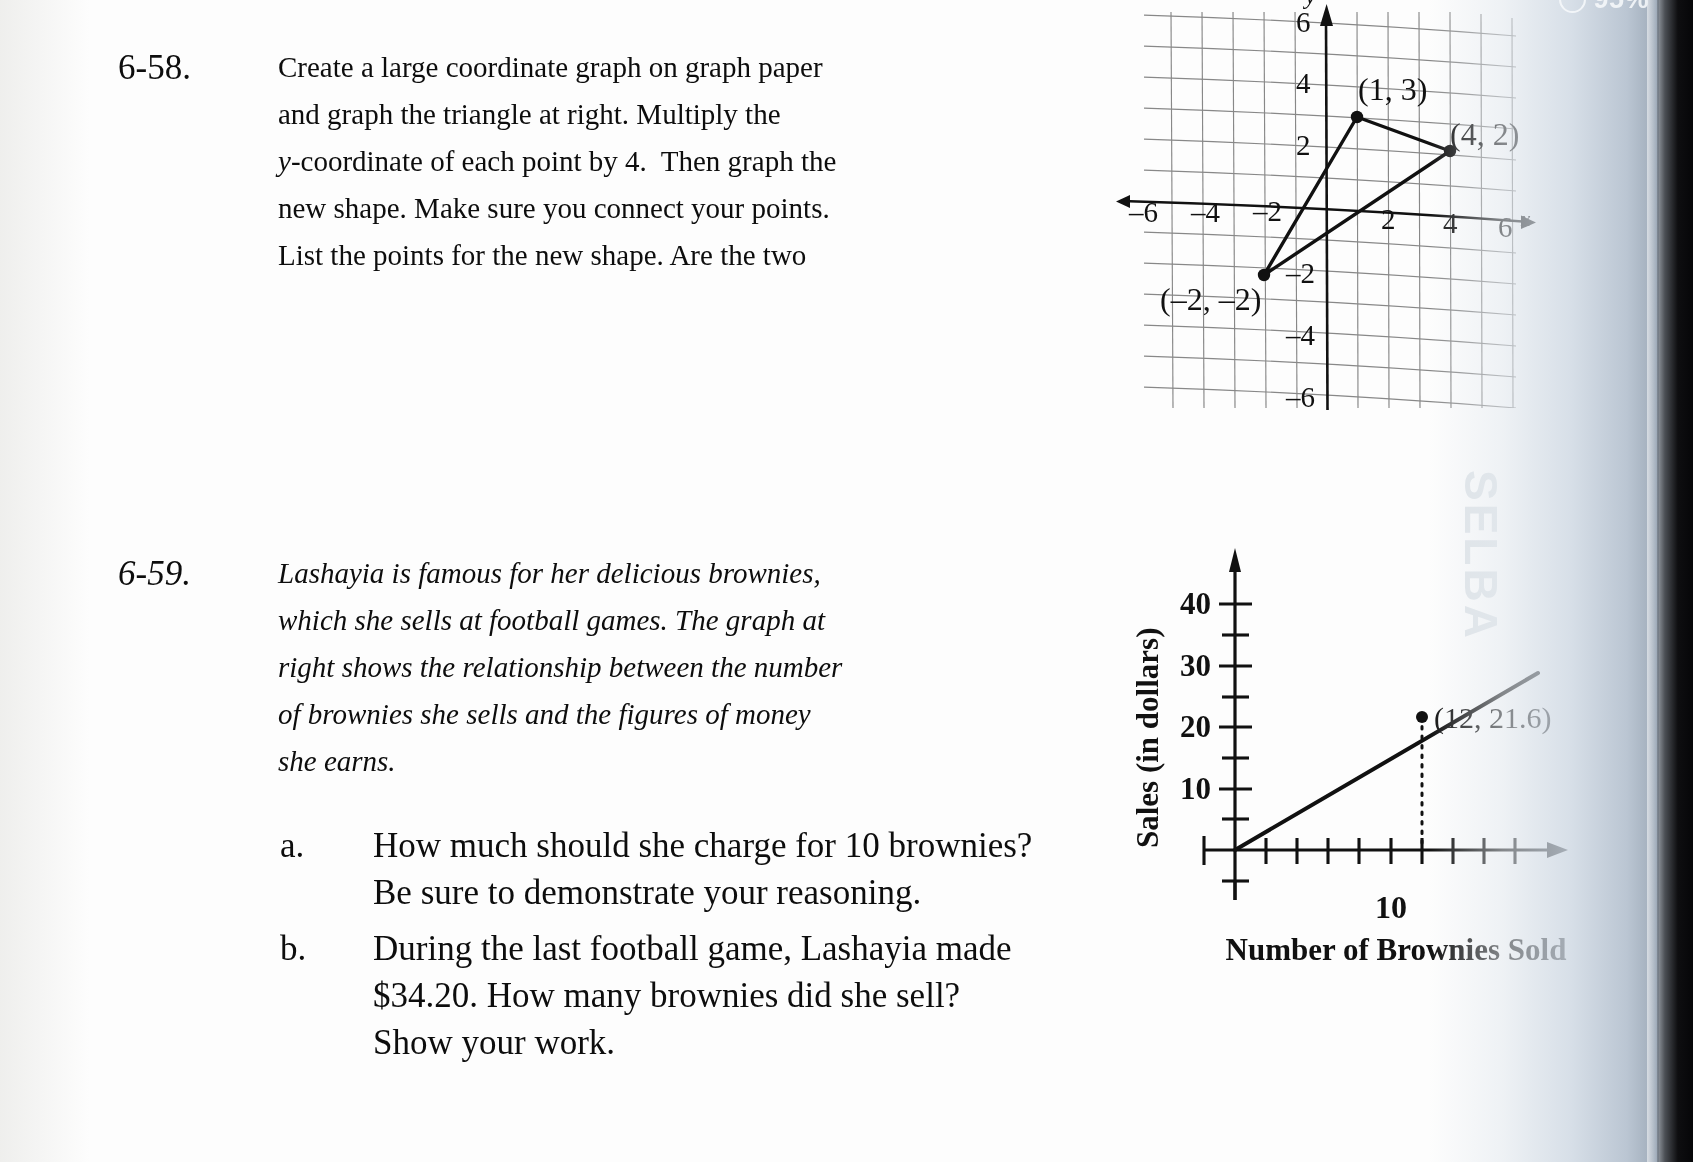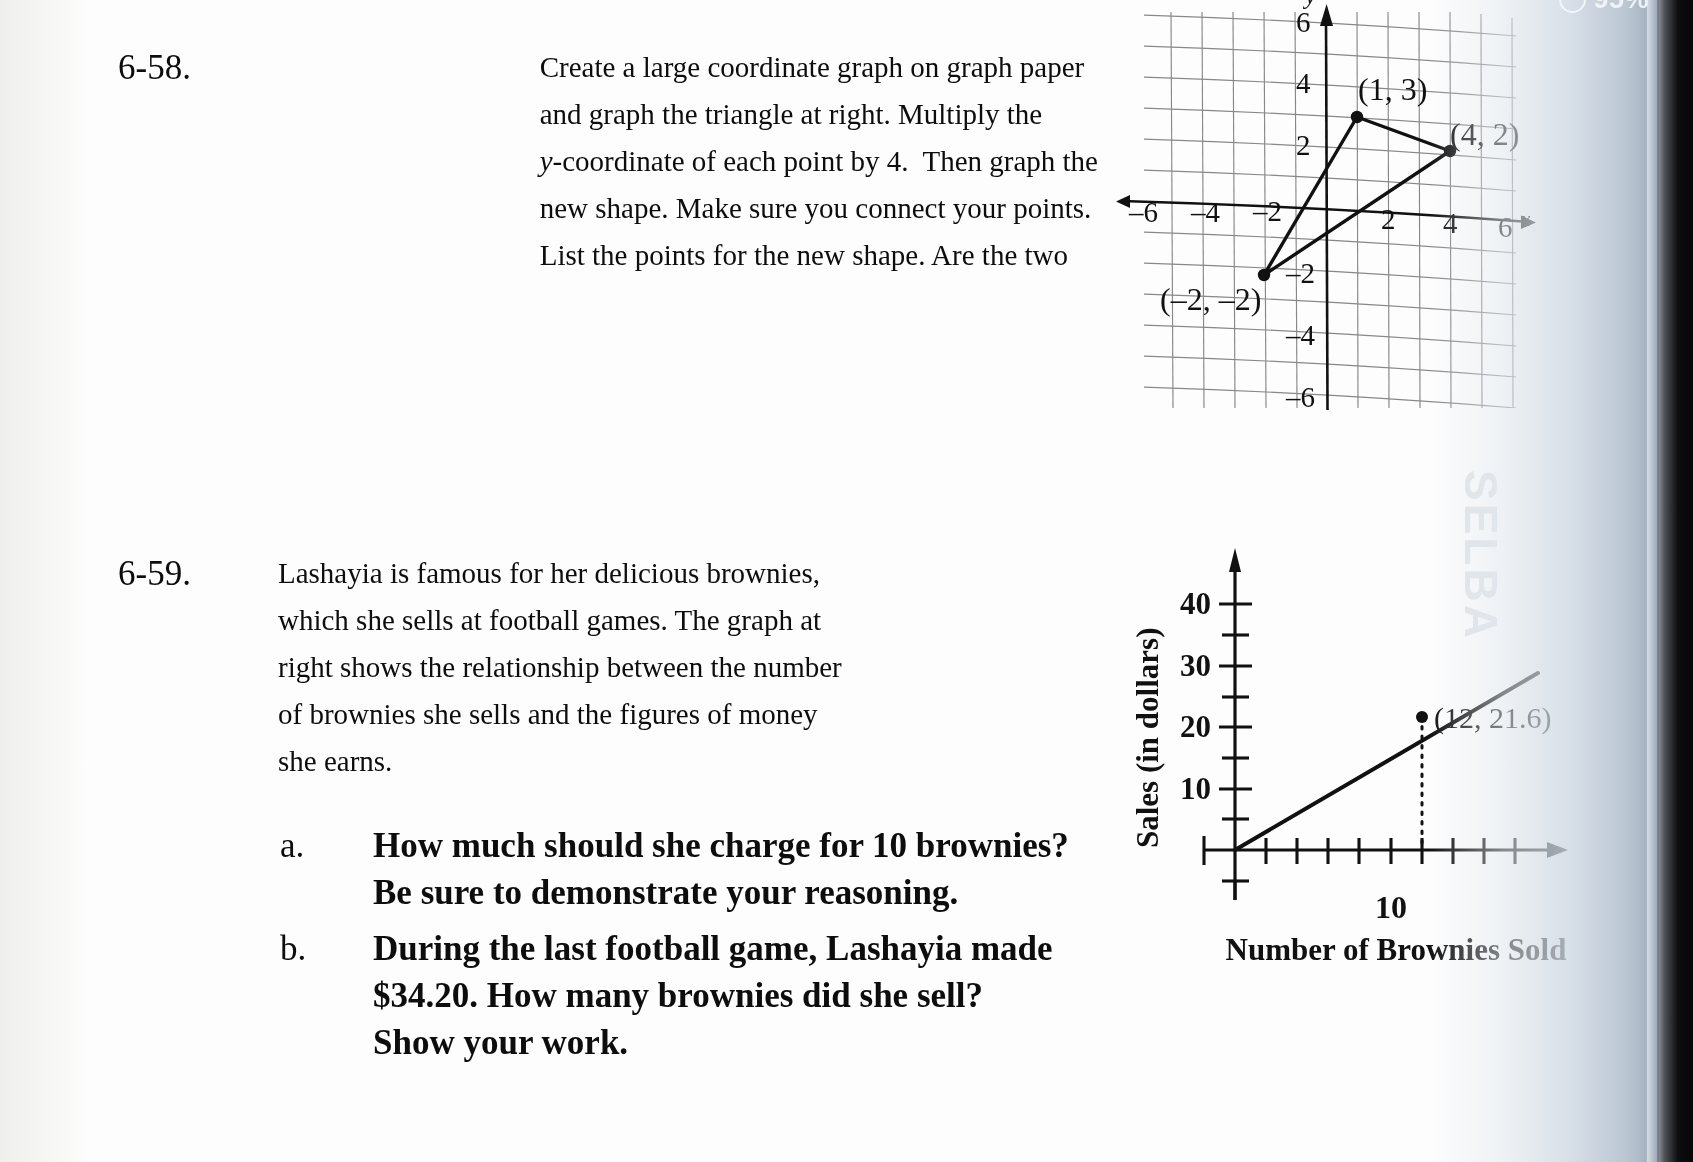--- a/index.html
+++ b/index.html
@@ -134,39 +134,39 @@
     display: flex;
     align-items: flex-start;
   }
   .sub-label {
     width: 93px;
     flex: 0 0 93px;
     font-size: 35px;
     line-height: 47px;
   }
   .sub-body { font-size: 35px; line-height: 47px; }
-  .sub-body .line { white-space: nowrap; display: block; font-weight: bold; }
+  .sub-body .line { white-space: nowrap; display: block; }
 
   
   .figure { position: absolute; }
   .fig-svg { display: block; }
 
   
   .inky { filter: contrast(1.04) saturate(0.9); }
 </style>
 </head>
 <body>
 
 <div id="page">
 
   <div class="paper-left-shade"></div>
 
   <div class="bleed-ghost" style="left:1508px; top:470px; font-size:46px;">SELBA</div>
 
-  <div class="problem" style="left:118px; top:44px; width:980px;justify-content:space-between;">
+  <div class="problem" style="left:118px; top:44px; width:980px;">
     <div class="prob-num">6-58.</div>
     <div class="prob-body">
       <span class="line">Create a large coordinate graph on graph paper</span>
       <span class="line">and graph the triangle at right.  Multiply the</span>
       <span class="line"><em>y</em>-coordinate of each point by 4.&nbsp; Then graph the</span>
       <span class="line">new shape.  Make sure you connect your points.</span>
       <span class="line">List the points for the new shape.  Are the two</span>
     </div>
   </div>
 
@@ -247,21 +247,21 @@
         <circle cx="350" cy="161" r="6.2"></circle>
         <circle cx="164" cy="285" r="6.2"></circle>
       </g>
 
       <text x="258" y="110" font-family="Liberation Serif, serif" font-size="32" fill="#151515">(1, 3)</text>
       <text x="350" y="155" font-family="Liberation Serif, serif" font-size="32" fill="#151515">(4, 2)</text>
       <text x="60" y="320" font-family="Liberation Serif, serif" font-size="32" fill="#151515">(–2, –2)</text>
     </svg>
   </div>
 
-  <div class="problem" style="left:118px; top:550px; width:1000px;">
+  <div class="problem" style="left:118px; top:550px; width:1000px;font-style:italic;">
     <div class="prob-num">6-59.</div>
     <div class="prob-body">
       <span class="line">Lashayia is famous for her delicious brownies,</span>
       <span class="line">which she sells at football games.  The graph at</span>
       <span class="line">right shows the relationship between the number</span>
       <span class="line">of brownies she sells and the figures of money</span>
       <span class="line">she earns.</span>
     </div>
   </div>
 

